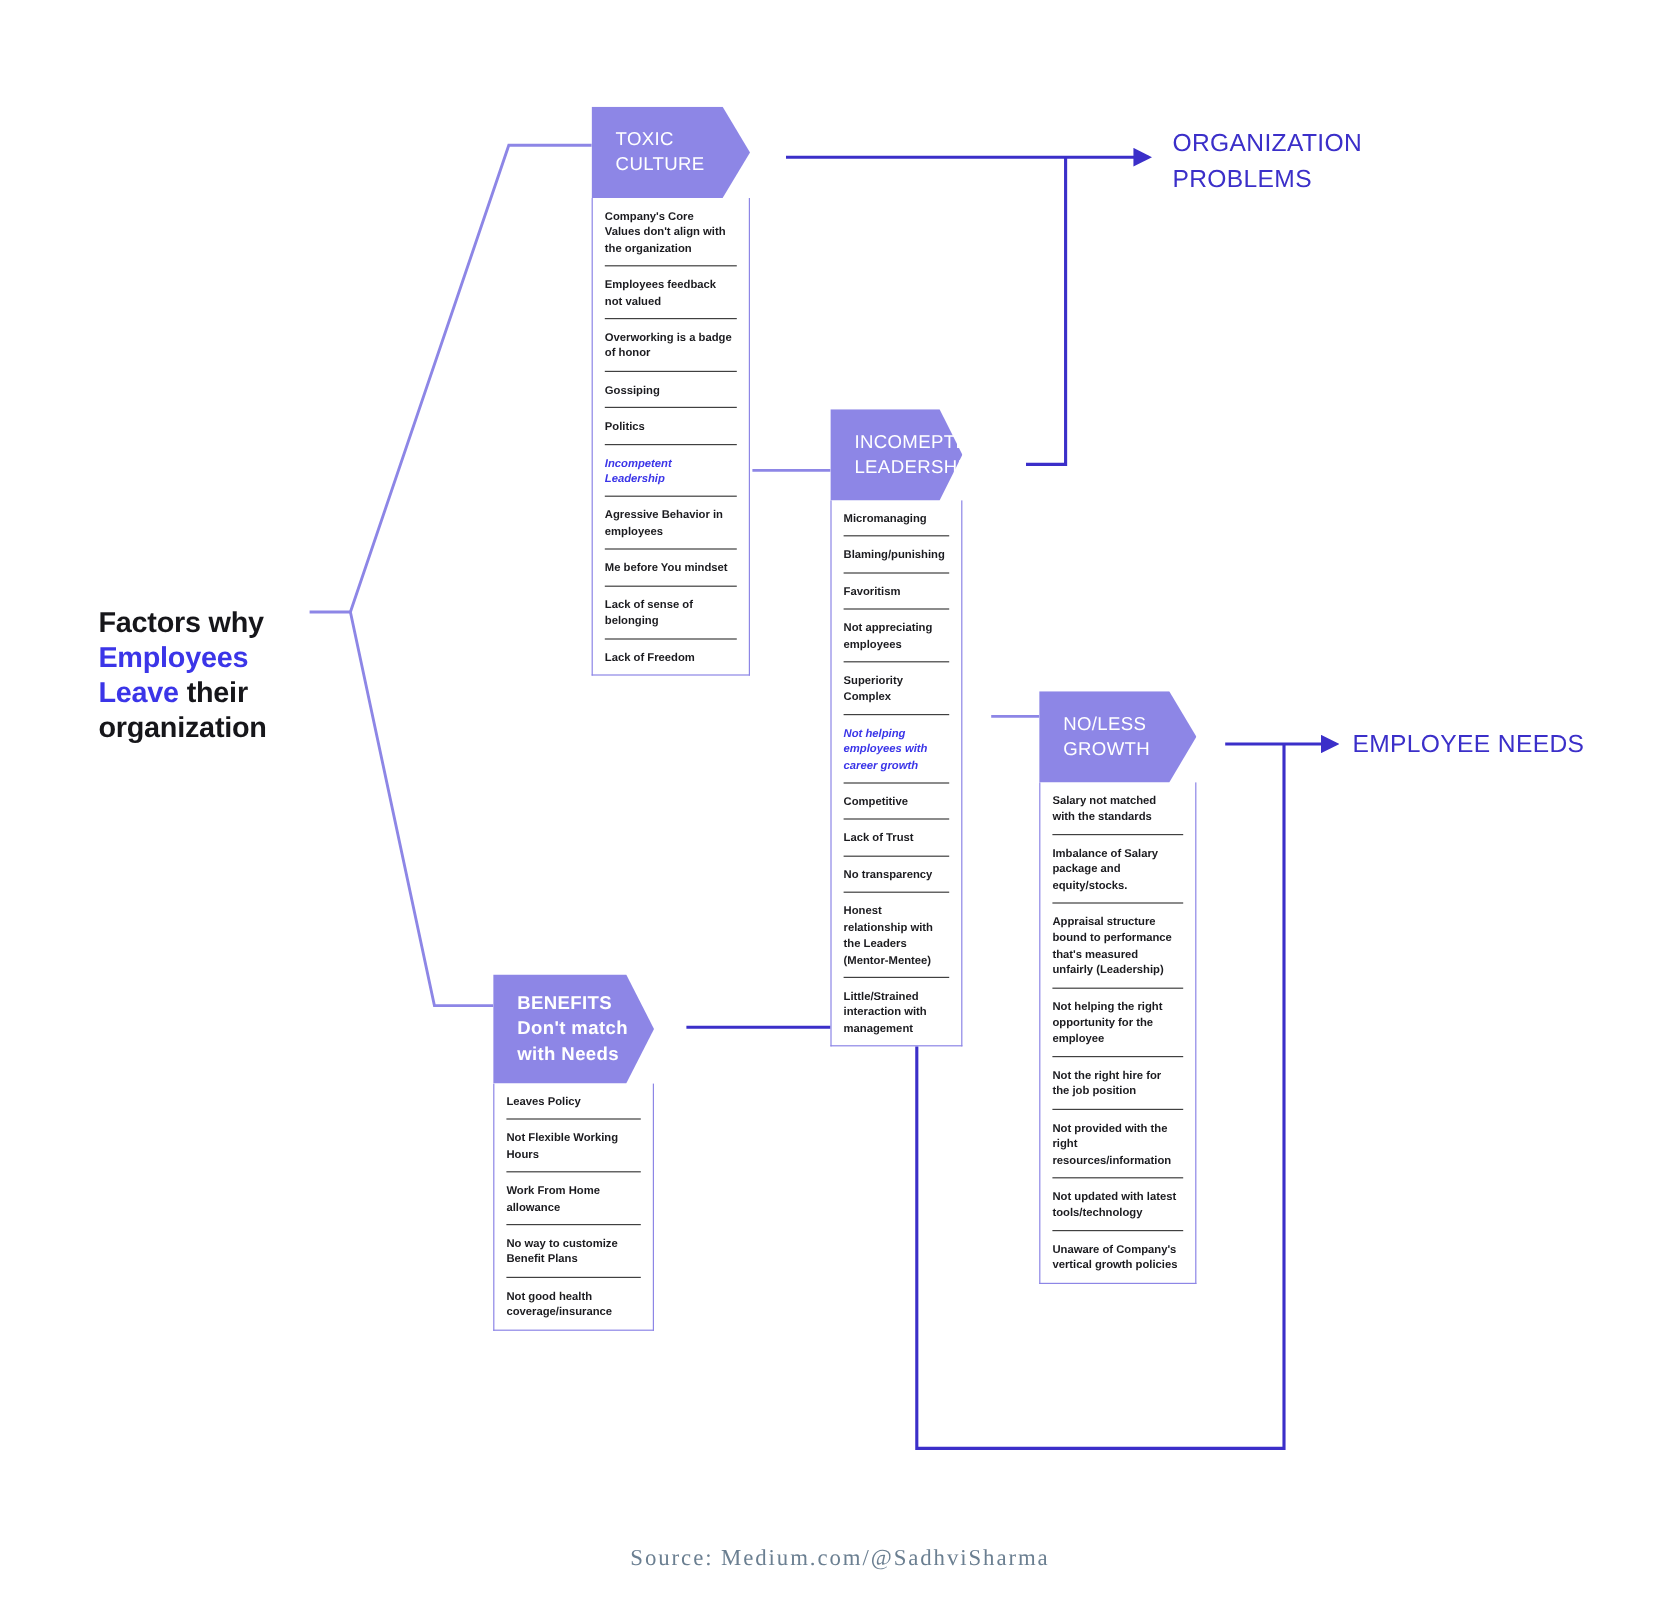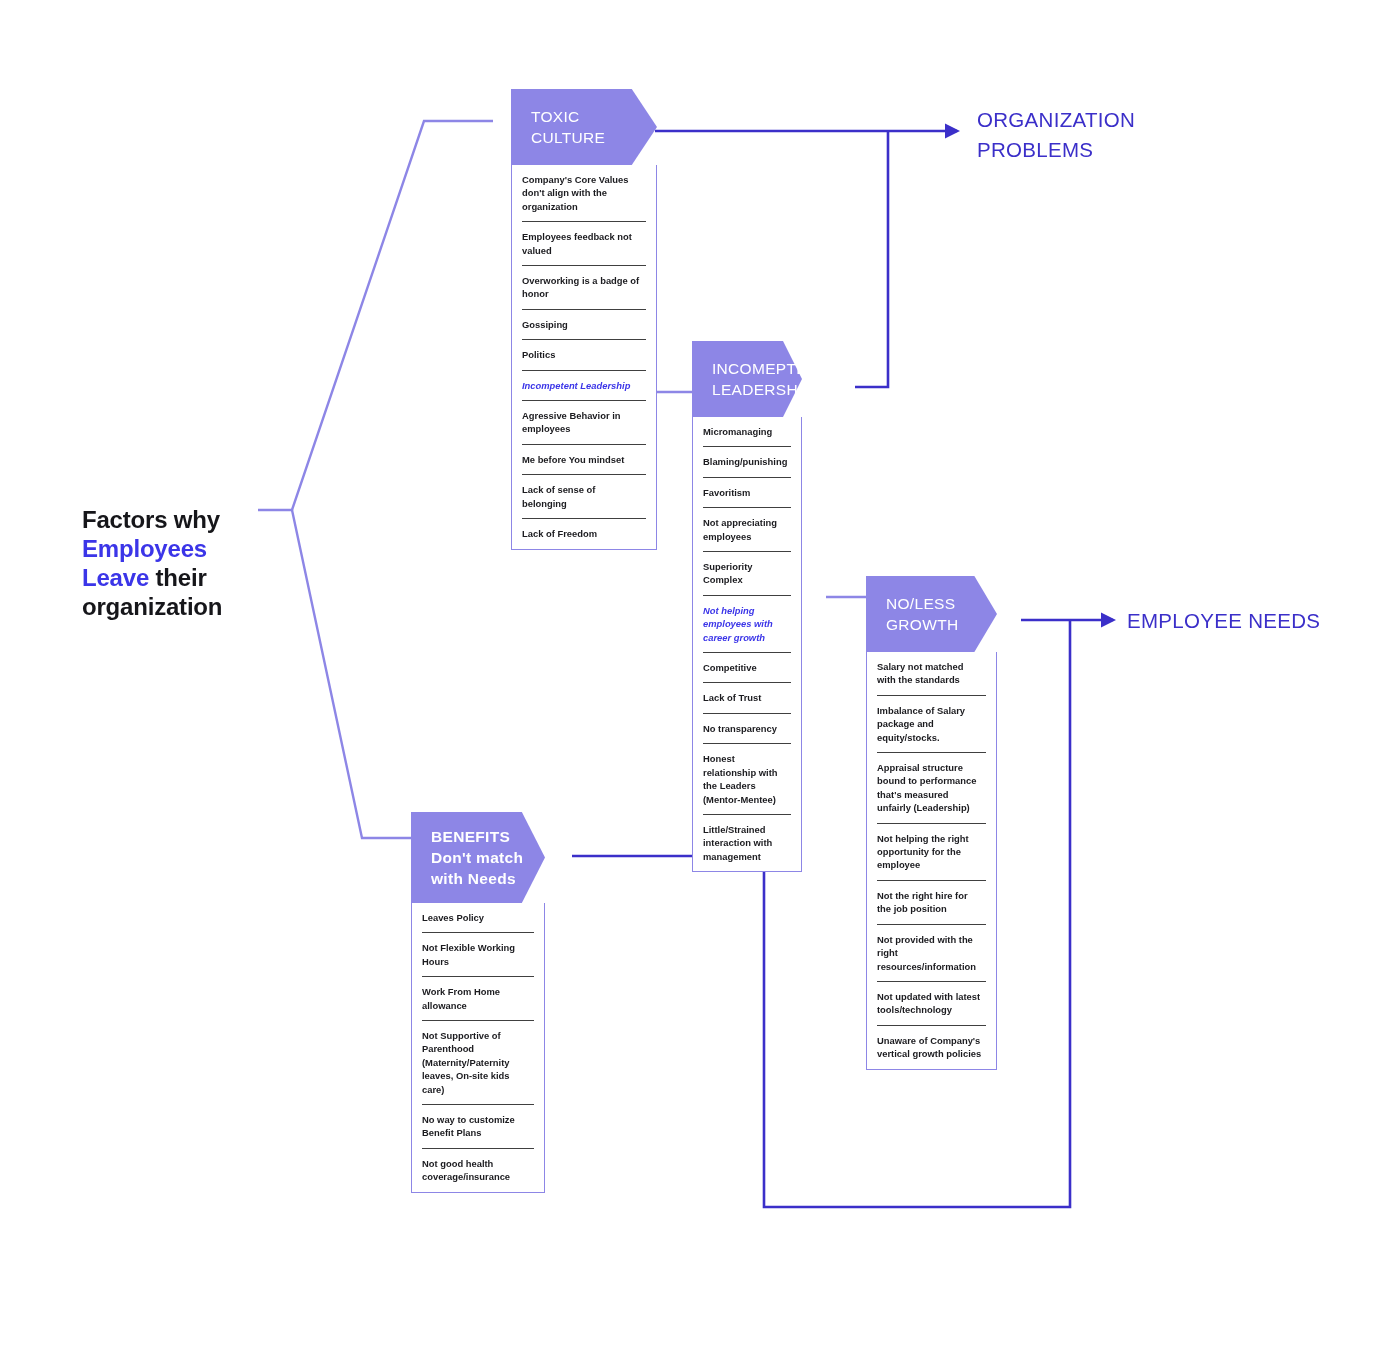--- a/index.html
+++ b/index.html
@@ -55,21 +55,21 @@
     line-height: 13.4px;
     font-weight: 700;
     color: #1b1b1f;
     padding: 8px 4px 8px 0;
     border-bottom: 1px solid #404040;
   }
   .branch-list .item:last-child { border-bottom: none; }
   .branch-list .item.accent { color: #3b35e8; font-style: italic; }
 
   
-  #branch-toxic        { left: 493px; top: 89px;  width: 146px; margin-left: 18px; }
+  #branch-toxic        { left: 493px; top: 89px;  width: 132px; }
   #branch-leadership   { left: 692px; top: 341px; width: 110px; }
   #branch-growth       { left: 866px; top: 576px; width: 131px; }
   #branch-benefits     { left: 411px; top: 812px; width: 134px; }
 
   #branch-benefits .branch-header { padding-top: 14px; padding-bottom: 14px; font-weight: bold; }
 
   
   .outcome {
     position: absolute;
     color: #3b2fc9;
@@ -214,29 +214,29 @@
       <div class="hdr-text">
         <div>BENEFITS</div>
         <div>Don't match</div>
         <div>with Needs</div>
       </div>
     </div>
     <div class="branch-list">
       <div class="item">Leaves Policy</div>
       <div class="item">Not Flexible Working Hours</div>
       <div class="item">Work From Home allowance</div>
-      <div class="item">Not Supportive of Parenthood (Maternity/Paternity leaves, On-site kids care)</div>
       <div class="item">No way to customize Benefit Plans</div>
       <div class="item">Not good health coverage/insurance</div>
     </div>
   </div>
 
   <div class="outcome" id="outcome-org">
     <div>ORGANIZATION</div>
     <div>PROBLEMS</div>
   </div>
 
   <div class="outcome" id="outcome-needs">
     <div>EMPLOYEE NEEDS</div>
   </div>
 
+  <div class="source">Source: Medium.com/@SadhviSharma</div>
 
 </div>
 
 </body></html>

